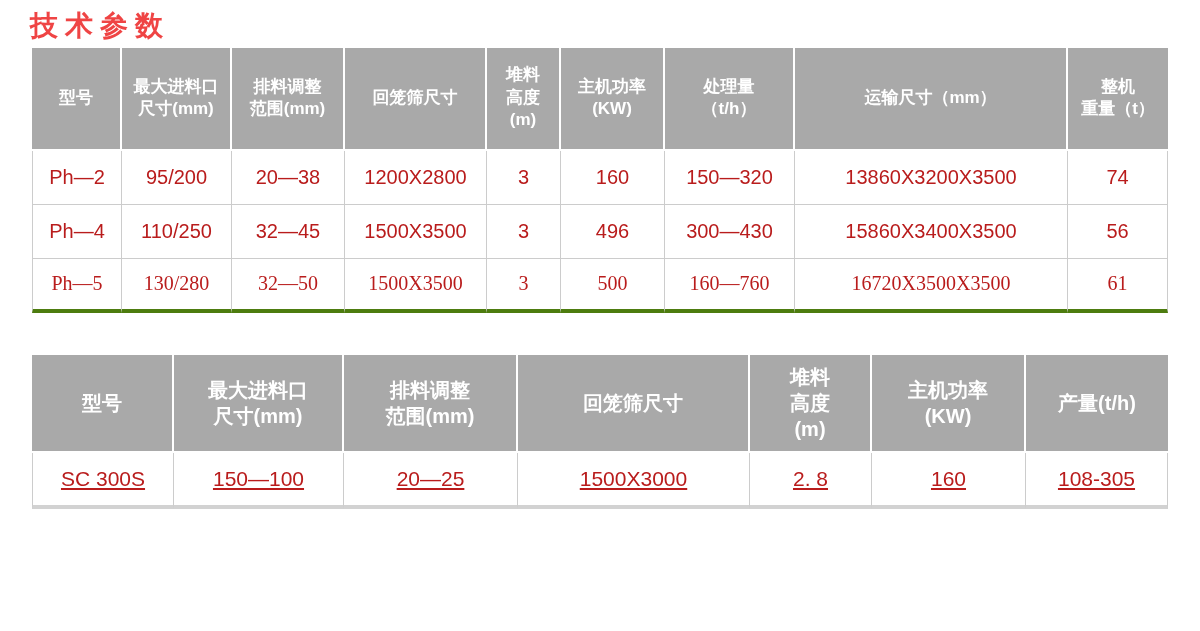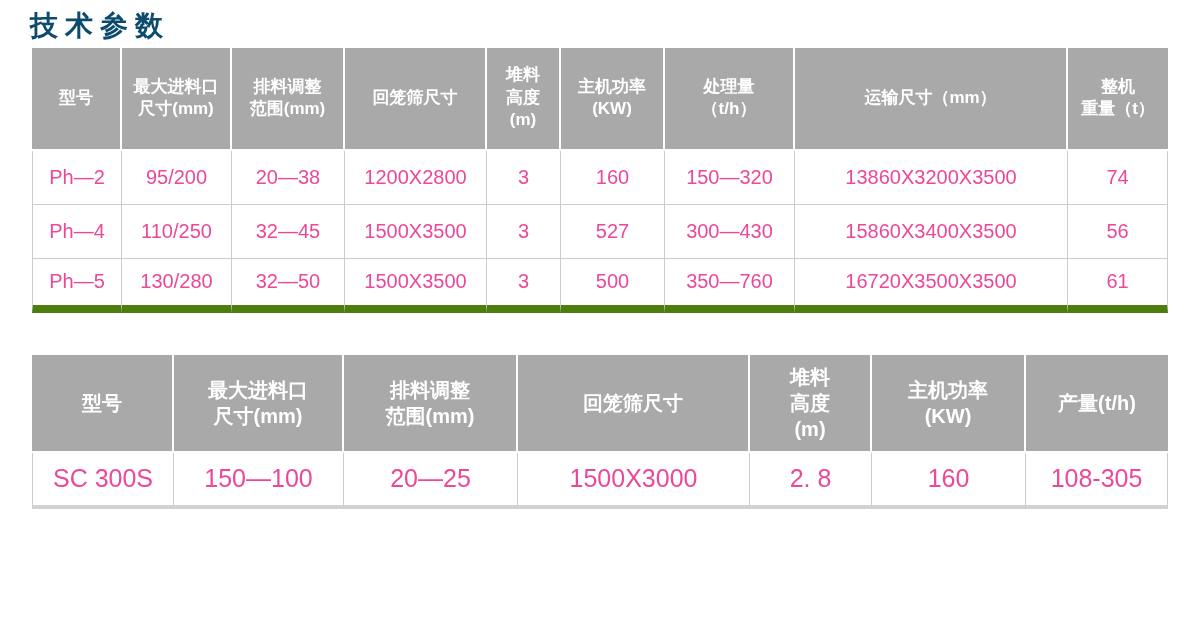--- a/index.html
+++ b/index.html
@@ -1,30 +1,30 @@
 <!DOCTYPE html>
 <html><head>
 <meta charset="utf-8">
 <style>
   html,body{margin:0;padding:0;background:#ffffff;}
   body{width:1200px;height:631px;font-family:"Liberation Sans","DejaVu Sans",sans-serif;overflow:hidden;}
-  .page-title{margin:9px 0 0 30px;font-size:28px;font-weight:bold;color:#0c4a6e;letter-spacing:7px;line-height:1.2;}
+  .page-title{margin:9px 0 0 30px;font-size:28px;font-weight:bold;color:#ef4444;letter-spacing:7px;line-height:1.2;}
   table{border-collapse:separate;border-spacing:0;table-layout:fixed;width:1136px;margin-left:32px;}
   th,td{box-sizing:border-box;padding:0 2px;text-align:center;vertical-align:middle;overflow:hidden;}
   th{background:#a9a9a9;color:#ffffff;font-weight:bold;white-space:pre-line;border-right:2px solid #ffffff;border-bottom:2px solid #ffffff;}
   th:last-child{border-right:none;}
-  td{background:#ffffff;color:#ec4899;border-right:1px solid #cccccc;border-bottom:1px solid #cccccc;white-space:pre-line;}
+  td{background:#ffffff;color:#b91c1c;border-right:1px solid #cccccc;border-bottom:1px solid #cccccc;white-space:pre-line;}
   td:first-child{border-left:1px solid #cccccc;}
   .t1{margin-top:5px;}
   .t1 th{height:103px;font-size:17px;line-height:1.32;}
   .t1 td{height:54px;font-size:20px;}
-  .t1 tbody tr:last-child td{border-bottom:8px solid #4d7c0f;}
+  .t1 tbody tr:last-child td{border-bottom:4px solid #4d7c0f;font-family:Liberation Serif, serif;}
   .t2{margin-top:42px;}
   .t2 th{height:98px;font-size:20px;line-height:1.3;}
-  .t2 td{height:56px;font-size:25px;}
+  .t2 td{height:56px;font-size:21px;text-decoration:underline;}
   .t2 tbody tr:last-child td{border-bottom:4px solid #d2d2d2;}
 </style>
 </head>
 <body>
 
 <h1 class="page-title">技术参数</h1>
 
 <table class="t1">
   <colgroup>
     <col style="width:90px">
@@ -68,33 +68,33 @@
       <td>150—320</td>
       <td>13860X3200X3500</td>
       <td>74</td>
     </tr>
     <tr>
       <td>Ph—4</td>
       <td>110/250</td>
       <td>32—45</td>
       <td>1500X3500</td>
       <td>3</td>
-      <td>527</td>
+      <td>496</td>
       <td>300—430</td>
       <td>15860X3400X3500</td>
       <td>56</td>
     </tr>
     <tr>
       <td>Ph—5</td>
       <td>130/280</td>
       <td>32—50</td>
       <td>1500X3500</td>
       <td>3</td>
       <td>500</td>
-      <td>350—760</td>
+      <td>160—760</td>
       <td>16720X3500X3500</td>
       <td>61</td>
     </tr>
   </tbody>
 </table>
 
 <table class="t2">
   <colgroup>
     <col style="width:142px">
       <col style="width:170px">

